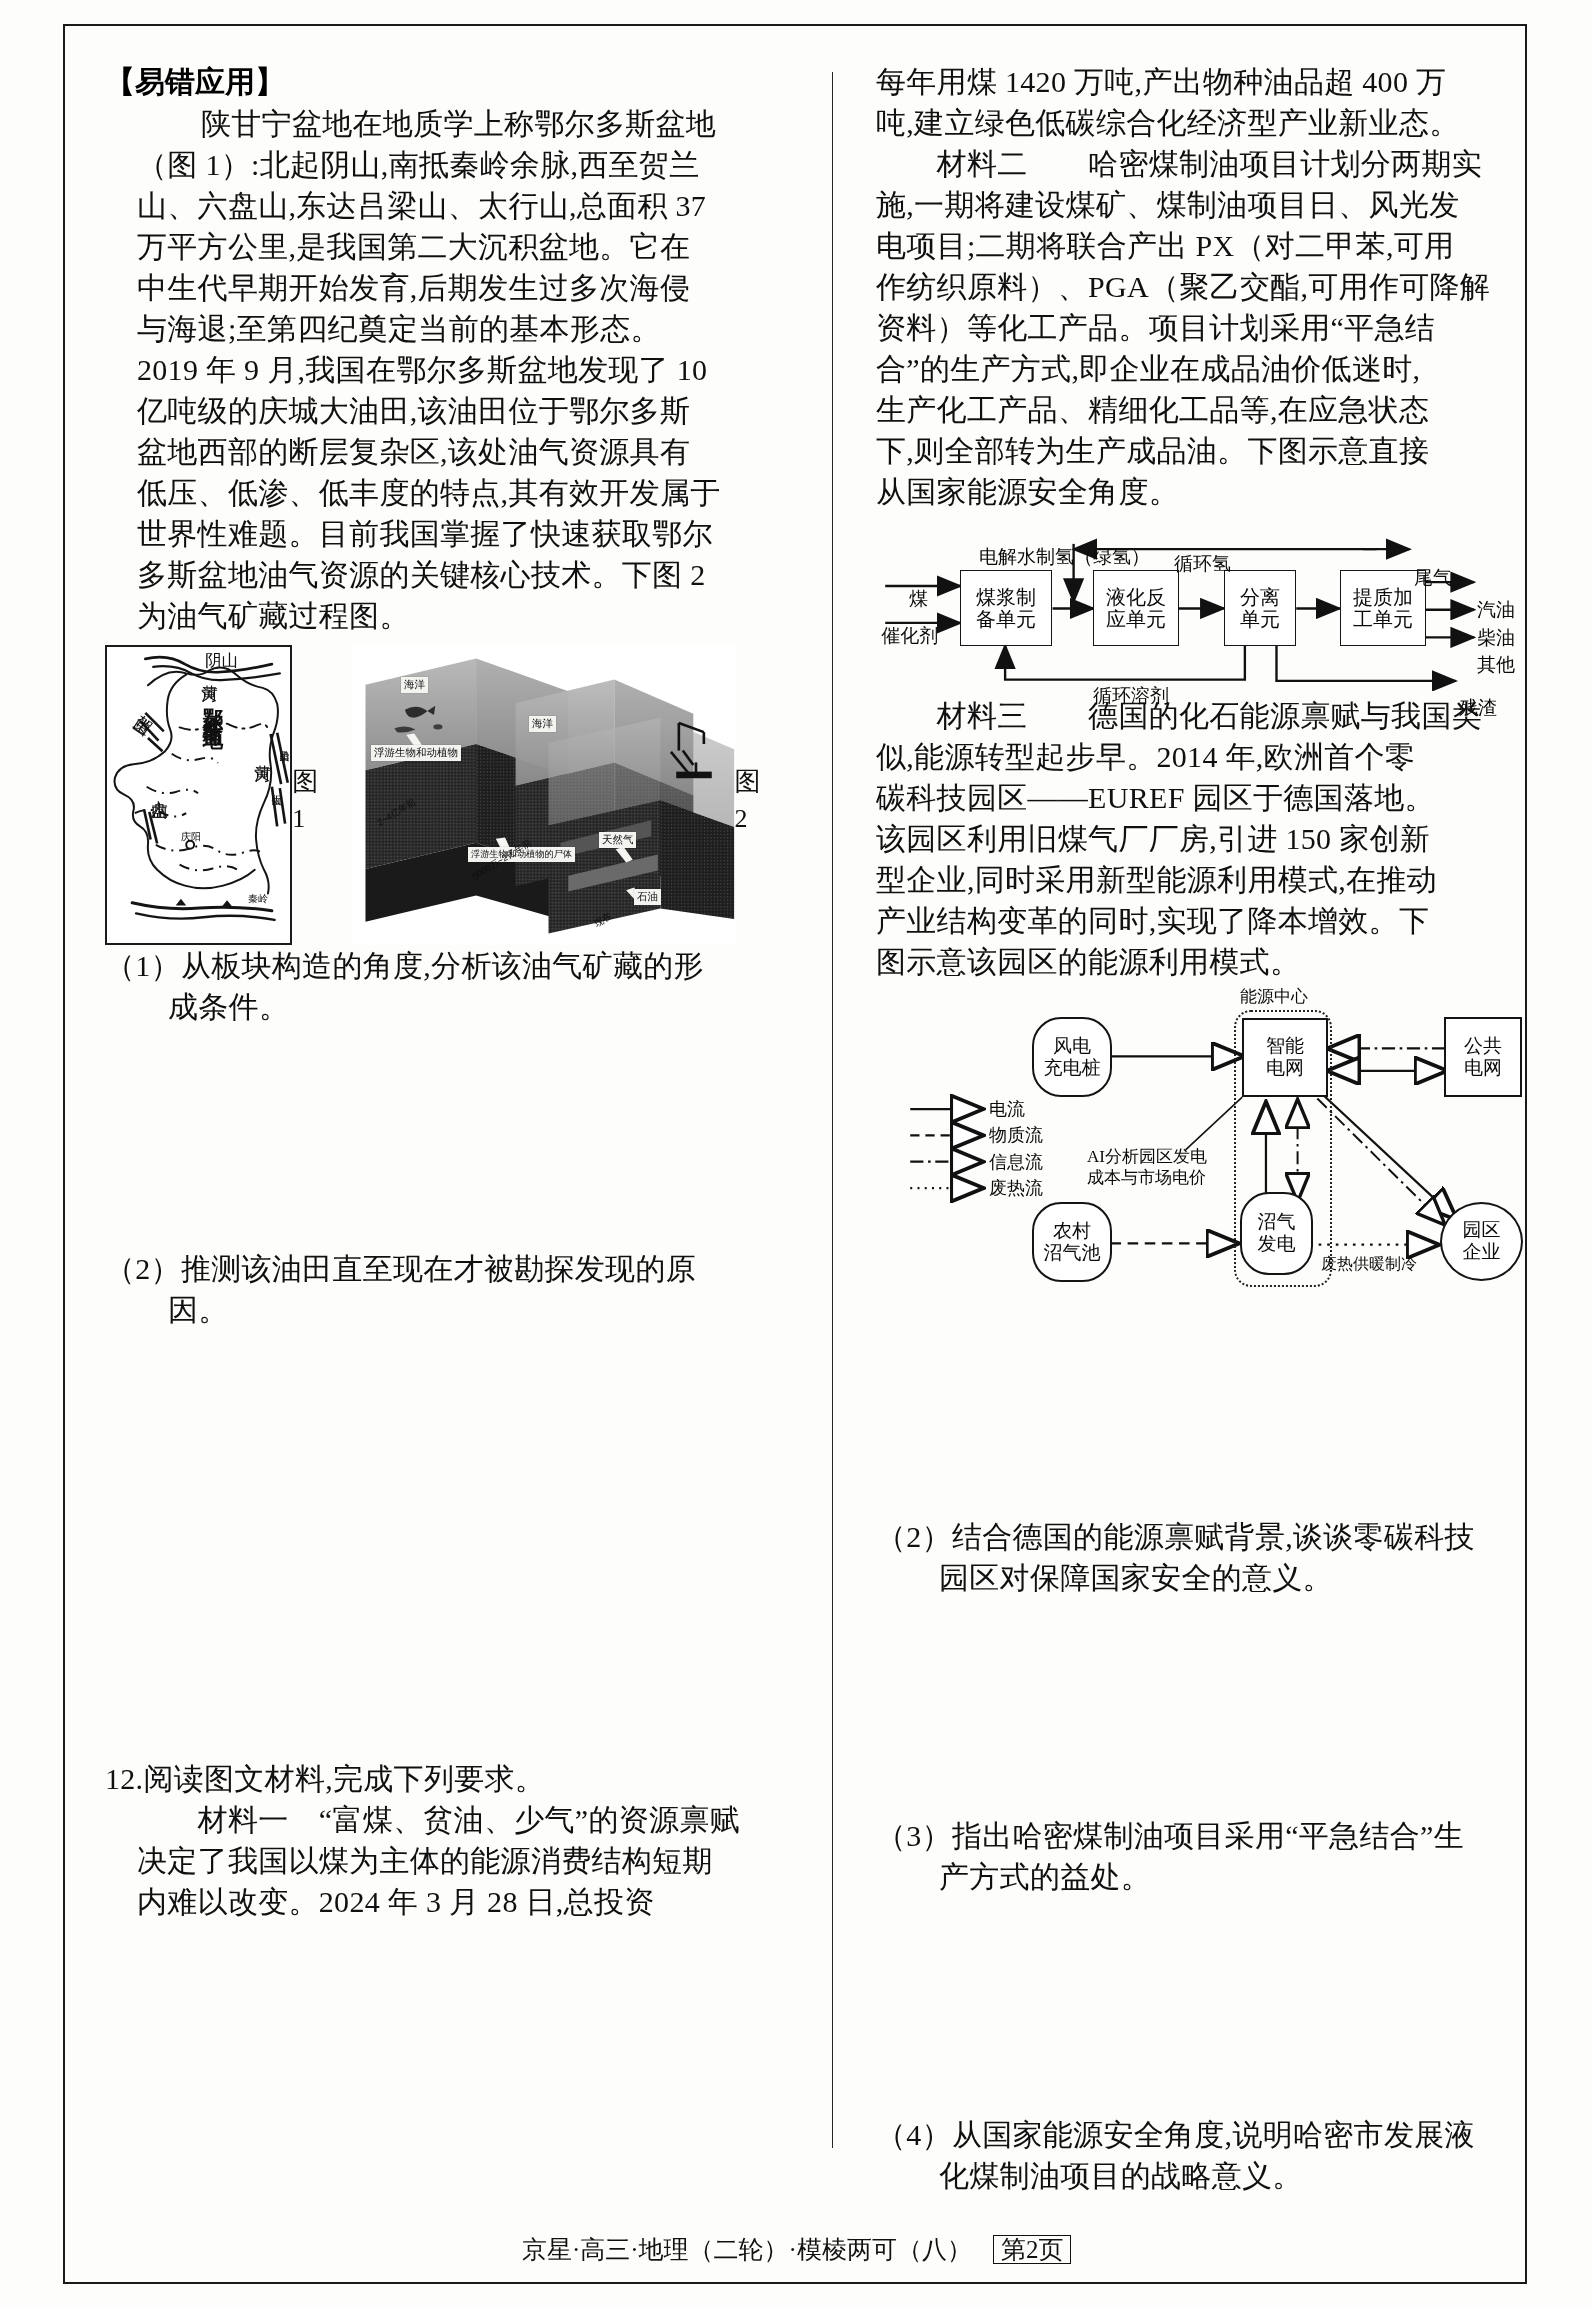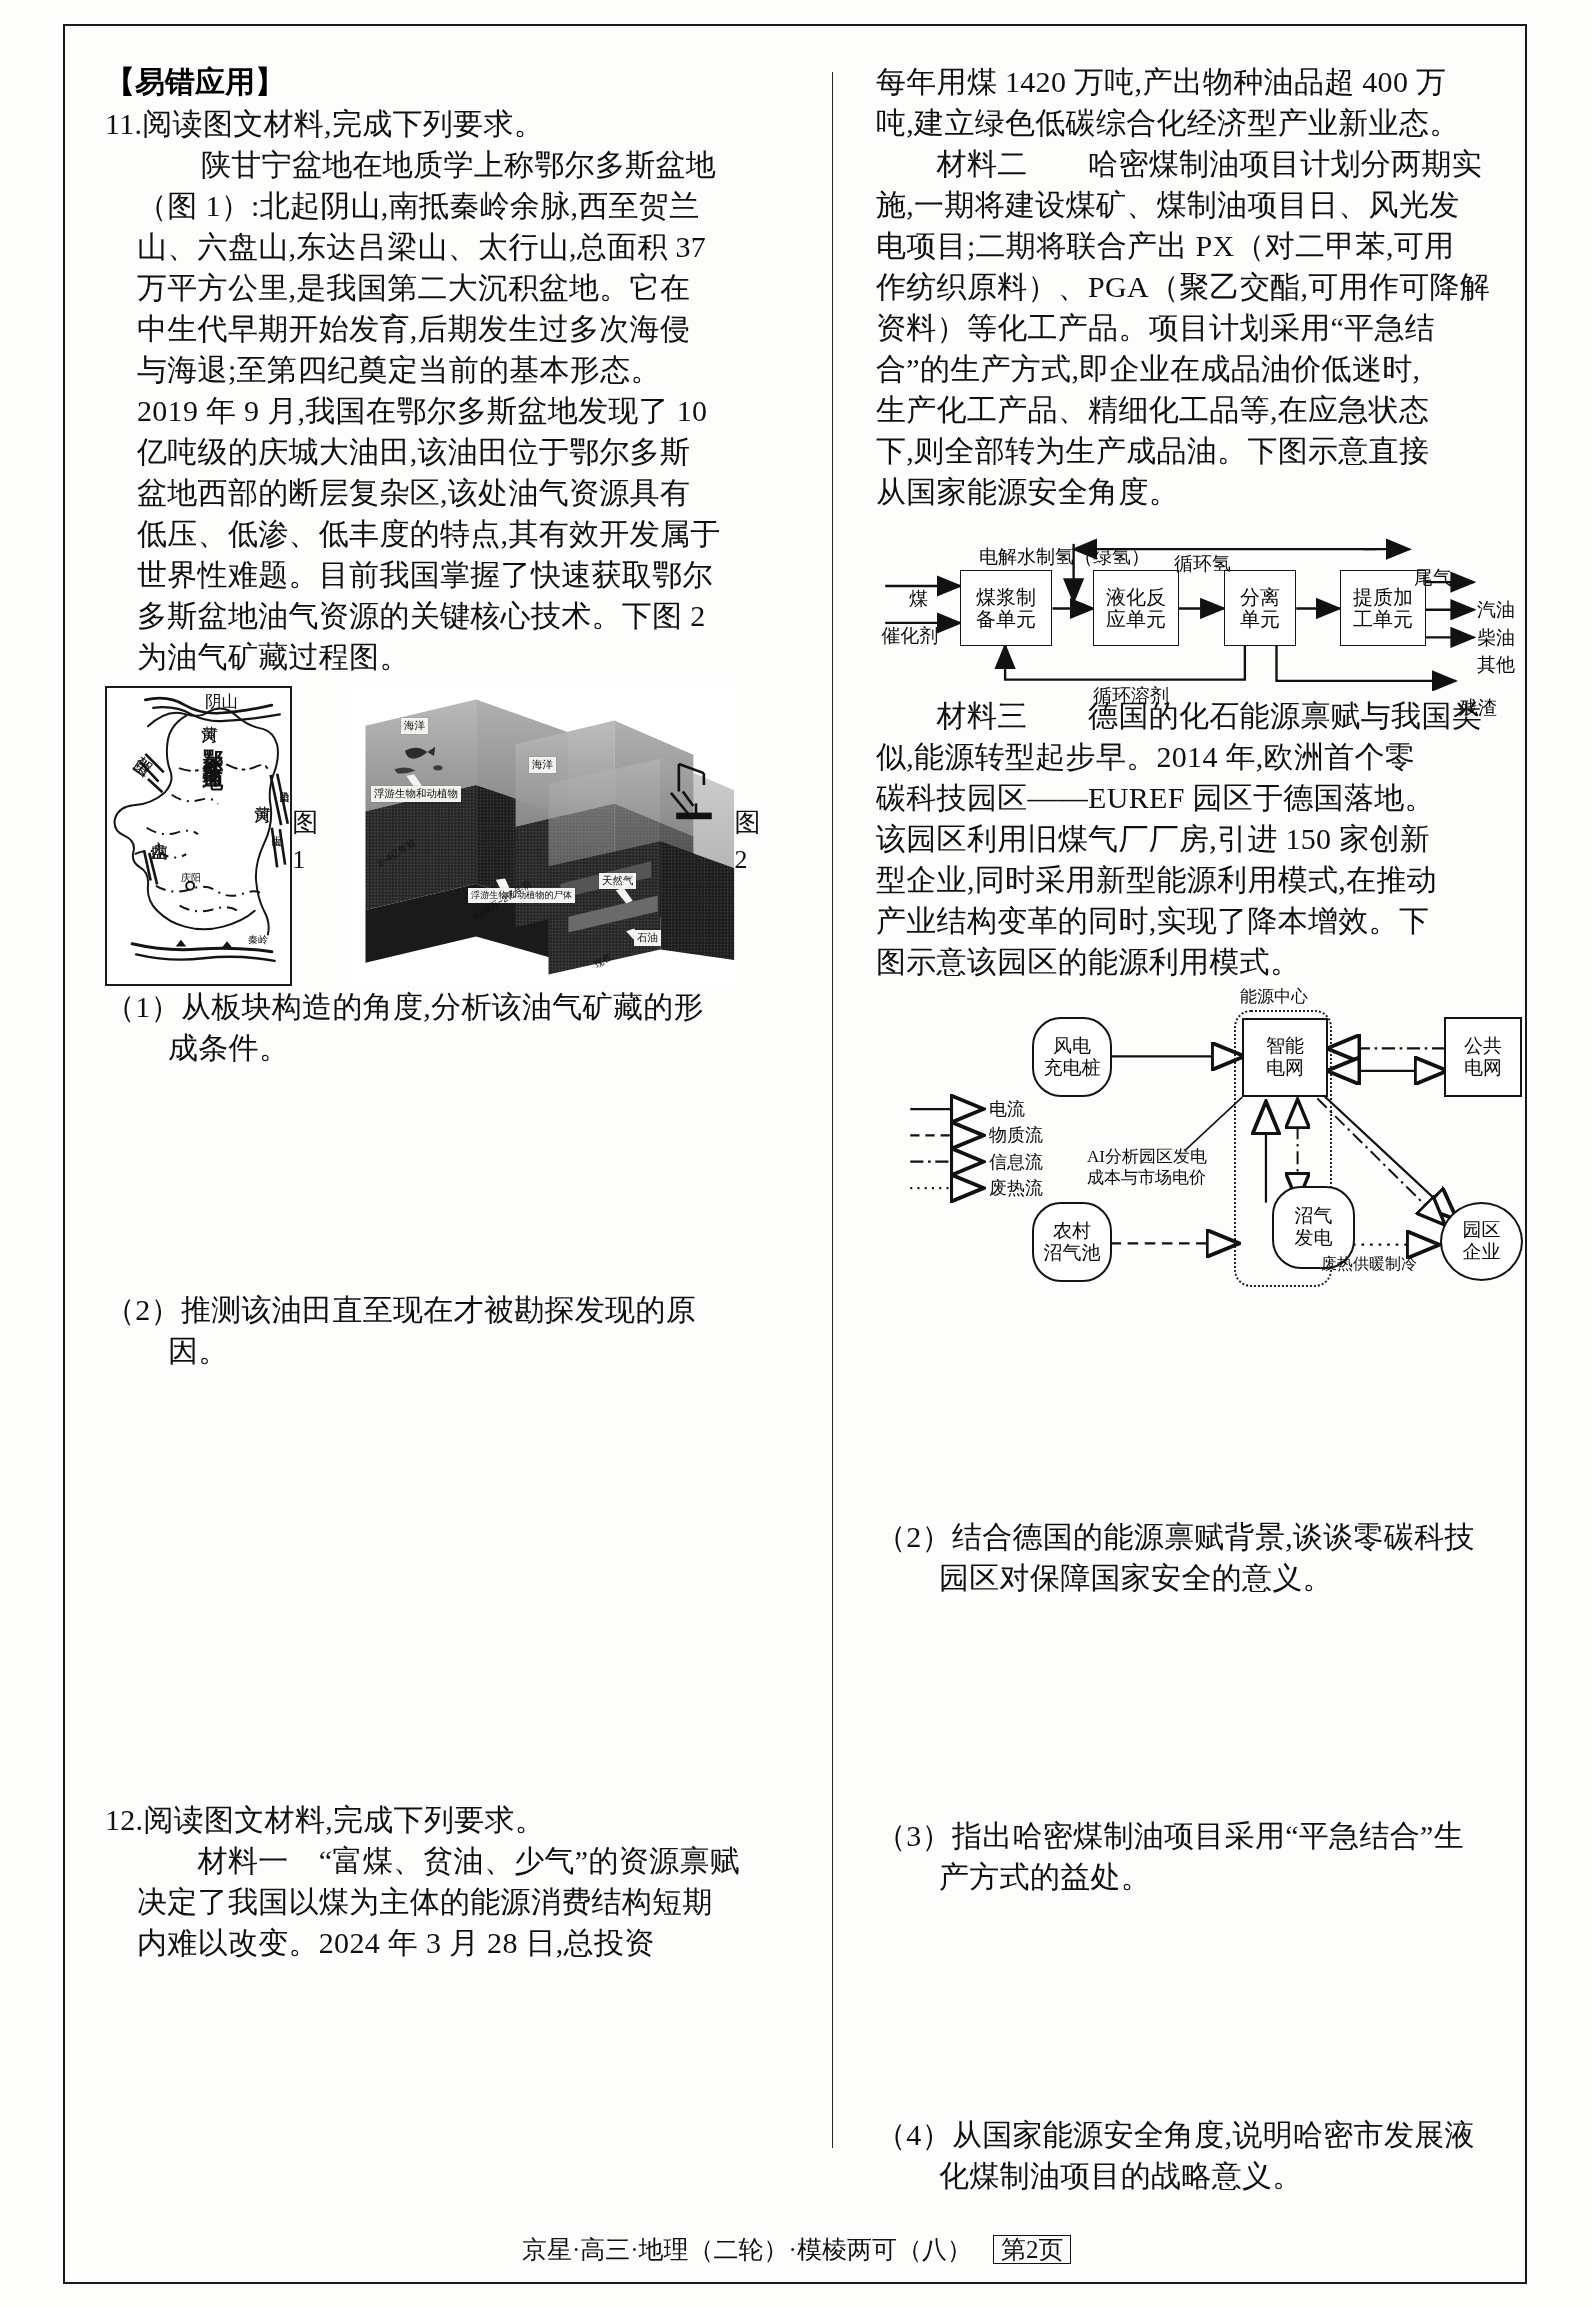--- a/index.html
+++ b/index.html
@@ -228,21 +228,20 @@
 <div class="page">
   <div class="page-frame"></div>
   <div class="col-divider"></div>
 
   <div class="col col-left">
 
 
     <div class="sect-head">【易错应用】</div>
 
     <div>
-      <div class="ln">11.阅读图文材料,完成下列要求。</div>
       <div class="ln ind3">陕甘宁盆地在地质学上称鄂尔多斯盆地</div>
       <div class="ln ind1">（图 1）:北起阴山,南抵秦岭余脉,西至贺兰</div>
       <div class="ln ind1">山、六盘山,东达吕梁山、太行山,总面积 37</div>
       <div class="ln ind1">万平方公里,是我国第二大沉积盆地。它在</div>
       <div class="ln ind1">中生代早期开始发育,后期发生过多次海侵</div>
       <div class="ln ind1">与海退;至第四纪奠定当前的基本形态。</div>
       <div class="ln ind1">2019 年 9 月,我国在鄂尔多斯盆地发现了 10</div>
       <div class="ln ind1">亿吨级的庆城大油田,该油田位于鄂尔多斯</div>
       <div class="ln ind1">盆地西部的断层复杂区,该处油气资源具有</div>
       <div class="ln ind1">低压、低渗、低丰度的特点,其有效开发属于</div>
@@ -533,21 +532,21 @@
         <line x1="52" y1="308" x2="160" y2="308" stroke="#111" stroke-width="3.4" stroke-dasharray="3 8" marker-end="url(#hol)"></line>
       </svg>
 
       <div class="dashzone" style="left:358px; top:25px; width:98px; height:277px;"></div>
       <span class="elab" style="left:364px; top:1.3px;">能源中心</span>
 
       <div class="nodebox round" style="left:156px; top:32px; width:80px; height:80px;">风电<br>充电桩</div>
       <div class="nodebox" style="left:366px; top:33px; width:86px; height:79px;">智能<br>电网</div>
       <div class="nodebox" style="left:568px; top:32px; width:78px; height:80px;">公共<br>电网</div>
       <div class="nodebox round" style="left:156px; top:217px; width:80px; height:80px;">农村<br>沼气池</div>
-      <div class="nodebox round" style="left:364px; top:201px; width:83px; height:83px;margin-left:32px;">沼气<br>发电</div>
+      <div class="nodebox round" style="left:364px; top:207px; width:73px; height:83px;">沼气<br>发电</div>
       <div class="nodebox ellip" style="left:564px; top:217px; width:83px; height:79px;">园区<br>企业</div>
 
       <span class="legend-txt" style="left:113px; top:112px;">电流</span>
       <span class="legend-txt" style="left:113px; top:138px;">物质流</span>
       <span class="legend-txt" style="left:113px; top:165px;">信息流</span>
       <span class="legend-txt" style="left:113px; top:191px;">废热流</span>
 
       <span class="elab" style="left:211px; top:161px;">AI分析园区发电<br>成本与市场电价</span>
       <span class="elab" style="left:445px; top:268px; font-size:16px;">废热供暖制冷</span>
     </div>

